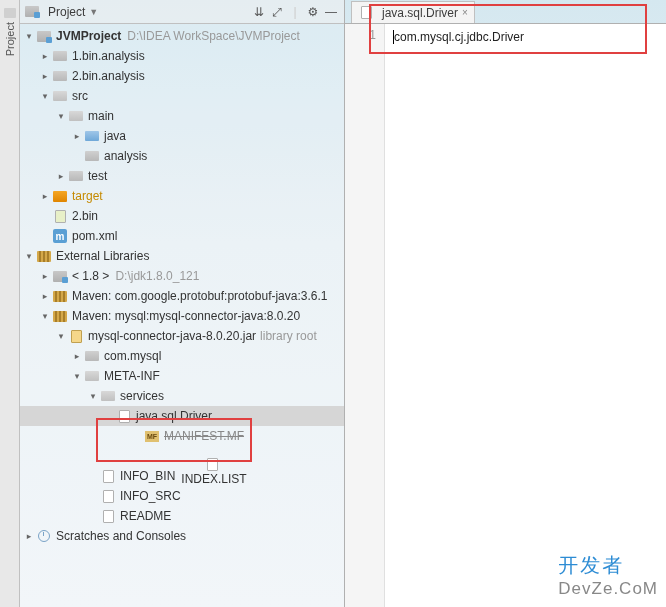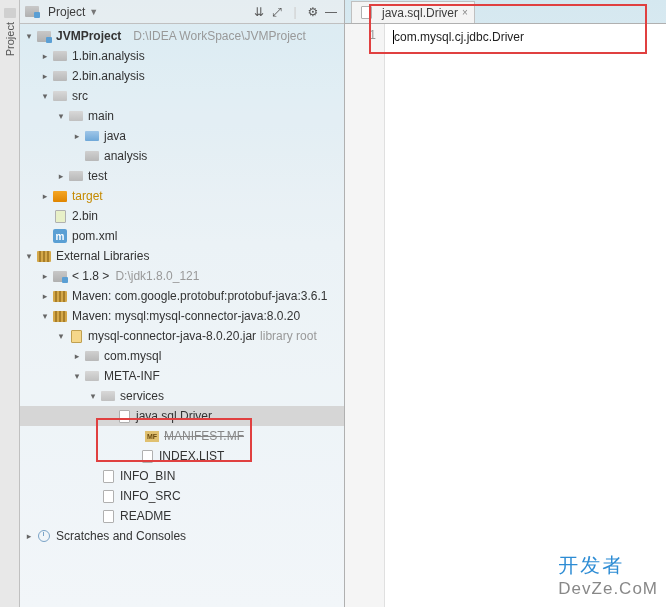--- a/index.html
+++ b/index.html
@@ -71,21 +71,21 @@
     <span class="tool-icon">—</span>
   </div>
 
   <div class="tree">
     <div class="tree-row" style="padding-left:4px;">
       <span class="arrow">▾</span>
       <span class="icon">
           <span class="folder-module"></span>
         </span>
       <span class="label" style="font-weight:600;">JVMProject</span>
-      <span class="label muted" style="margin-left:12px;">D:\IDEA WorkSpace\JVMProject</span>
+      <span class="label muted" style="margin-left:6px;">D:\IDEA WorkSpace\JVMProject</span>
     </div>
     <div class="tree-row" style="padding-left:20px;">
       <span class="arrow">▸</span>
       <span class="icon">
           <span class="folder-closed"></span>
         </span>
       <span class="label">1.bin.analysis</span>
     </div>
     <div class="tree-row" style="padding-left:20px;">
       <span class="arrow">▸</span>
@@ -215,21 +215,21 @@
         </span>
       <span class="label">java.sql.Driver</span>
     </div>
     <div class="tree-row" style="padding-left:68px;margin-left:44px;">
       <span class="arrow spacer-arrow">▸</span>
       <span class="icon">
           <span class="mf-icon">MF</span>
         </span>
       <span class="label" style="text-decoration:line-through;color:#888;">MANIFEST.MF</span>
     </div>
-    <div class="tree-row" style="padding-left:107px;">
+    <div class="tree-row" style="padding-left:68px;flex-direction:column;">
       <span class="arrow spacer-arrow">▸</span>
       <span class="icon">
           <span class="file-icon"></span>
         </span>
       <span class="label">INDEX.LIST</span>
     </div>
     <div class="tree-row" style="padding-left:68px;">
       <span class="arrow spacer-arrow">▸</span>
       <span class="icon">
           <span class="file-icon"></span>

